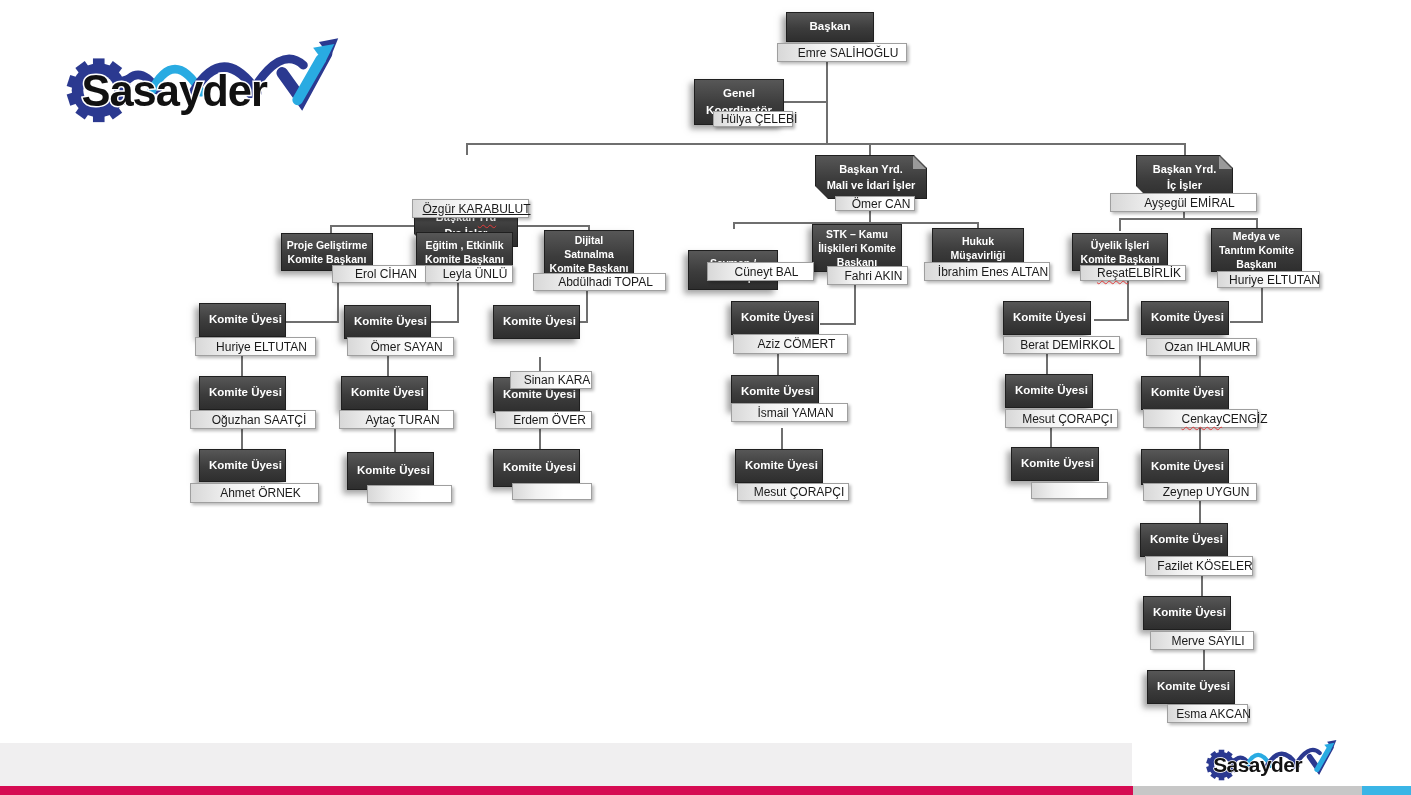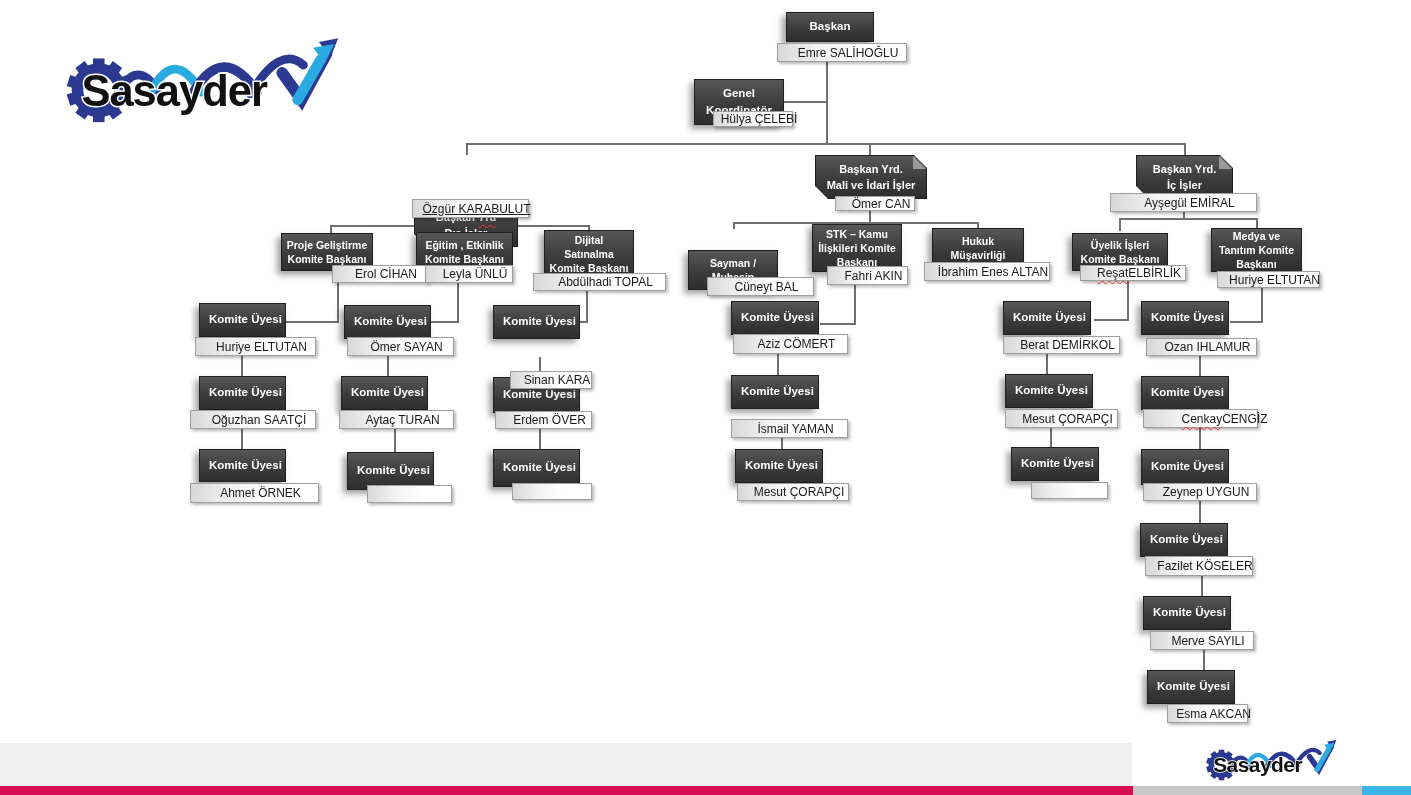--- a/index.html
+++ b/index.html
@@ -115,21 +115,21 @@
       <div class="node chair" style="left: 544px; top: 230px; width: 90px; height: 48px;">
         <div class="t">Dijital</div>
         <div class="t">Satınalma</div>
         <div class="t">Komite Başkanı</div>
       </div>
       <div class="plate" style="left: 533px; top: 273px; width: 133px; height: 18px;">Abdülhadi TOPAL</div>
       <div class="node chair" style="left: 688px; top: 228px; width: 90px; height: 40px; margin-top: 22px;">
         <div class="t">Sayman /</div>
         <div class="t">Muhasip</div>
       </div>
-      <div class="plate" style="left: 707px; top: 277px; width: 107px; height: 19px;">Cüneyt BAL</div>
+      <div class="plate" style="left: 707px; top: 262px; width: 107px; height: 19px;">Cüneyt BAL</div>
       <div class="node chair" style="left: 812px; top: 224px; width: 90px; height: 48px; align-items: center;">
         <div class="t">STK – Kamu</div>
         <div class="t">İlişkileri Komite</div>
         <div class="t">Başkanı</div>
       </div>
       <div class="plate" style="left: 827px; top: 266px; width: 81px; height: 19px;">Fahri AKIN</div>
       <div class="node chair" style="left: 932px; top: 228px; width: 92px; height: 40px;">
         <div class="t">Hukuk</div>
         <div class="t">Müşavirliği</div>
       </div>
@@ -181,21 +181,21 @@
         <div class="t">Komite Üyesi</div>
       </div>
       <div class="plate" style="left: 512px; top: 483px; width: 80px; height: 17px;"></div>
       <div class="node member" style="left: 731px; top: 301px; width: 88px; height: 34px;">
         <div class="t">Komite Üyesi</div>
       </div>
       <div class="plate" style="left: 733px; top: 334px; width: 115px; height: 20px;">Aziz CÖMERT</div>
       <div class="node member" style="left: 731px; top: 375px; width: 88px; height: 34px;">
         <div class="t">Komite Üyesi</div>
       </div>
-      <div class="plate" style="left: 731px; top: 419px; width: 117px; height: 19px;">İsmail YAMAN</div>
+      <div class="plate" style="left: 731px; top: 403px; width: 117px; height: 19px;">İsmail YAMAN</div>
       <div class="node member" style="left: 735px; top: 449px; width: 88px; height: 34px;">
         <div class="t">Komite Üyesi</div>
       </div>
       <div class="plate" style="left: 737px; top: 483px; width: 112px; height: 18px;">Mesut ÇORAPÇI</div>
       <div class="node member" style="left: 1003px; top: 301px; width: 88px; height: 34px;">
         <div class="t">Komite Üyesi</div>
       </div>
       <div class="plate" style="left: 1003px; top: 336px; width: 117px; height: 18px;">Berat DEMİRKOL</div>
       <div class="node member" style="left: 1005px; top: 374px; width: 88px; height: 34px;">
         <div class="t">Komite Üyesi</div>

